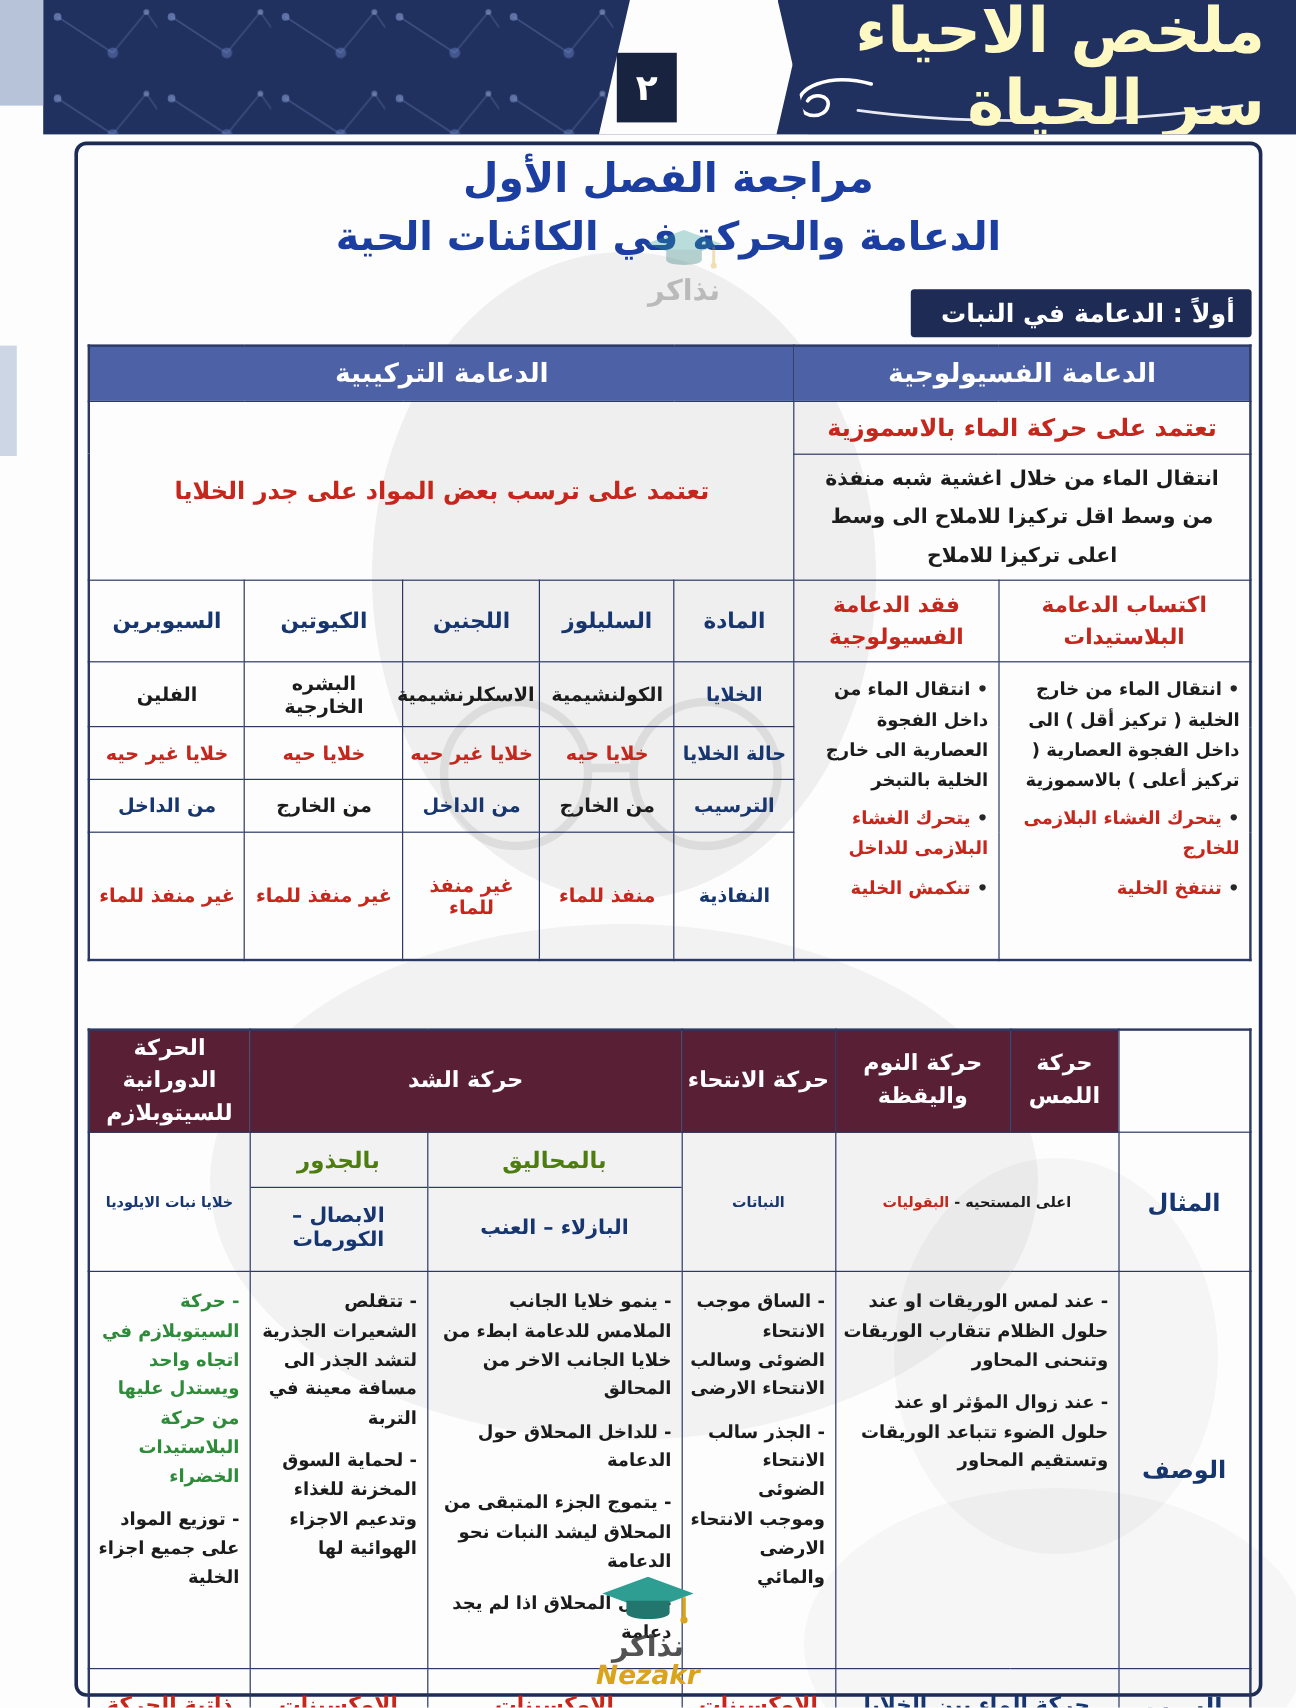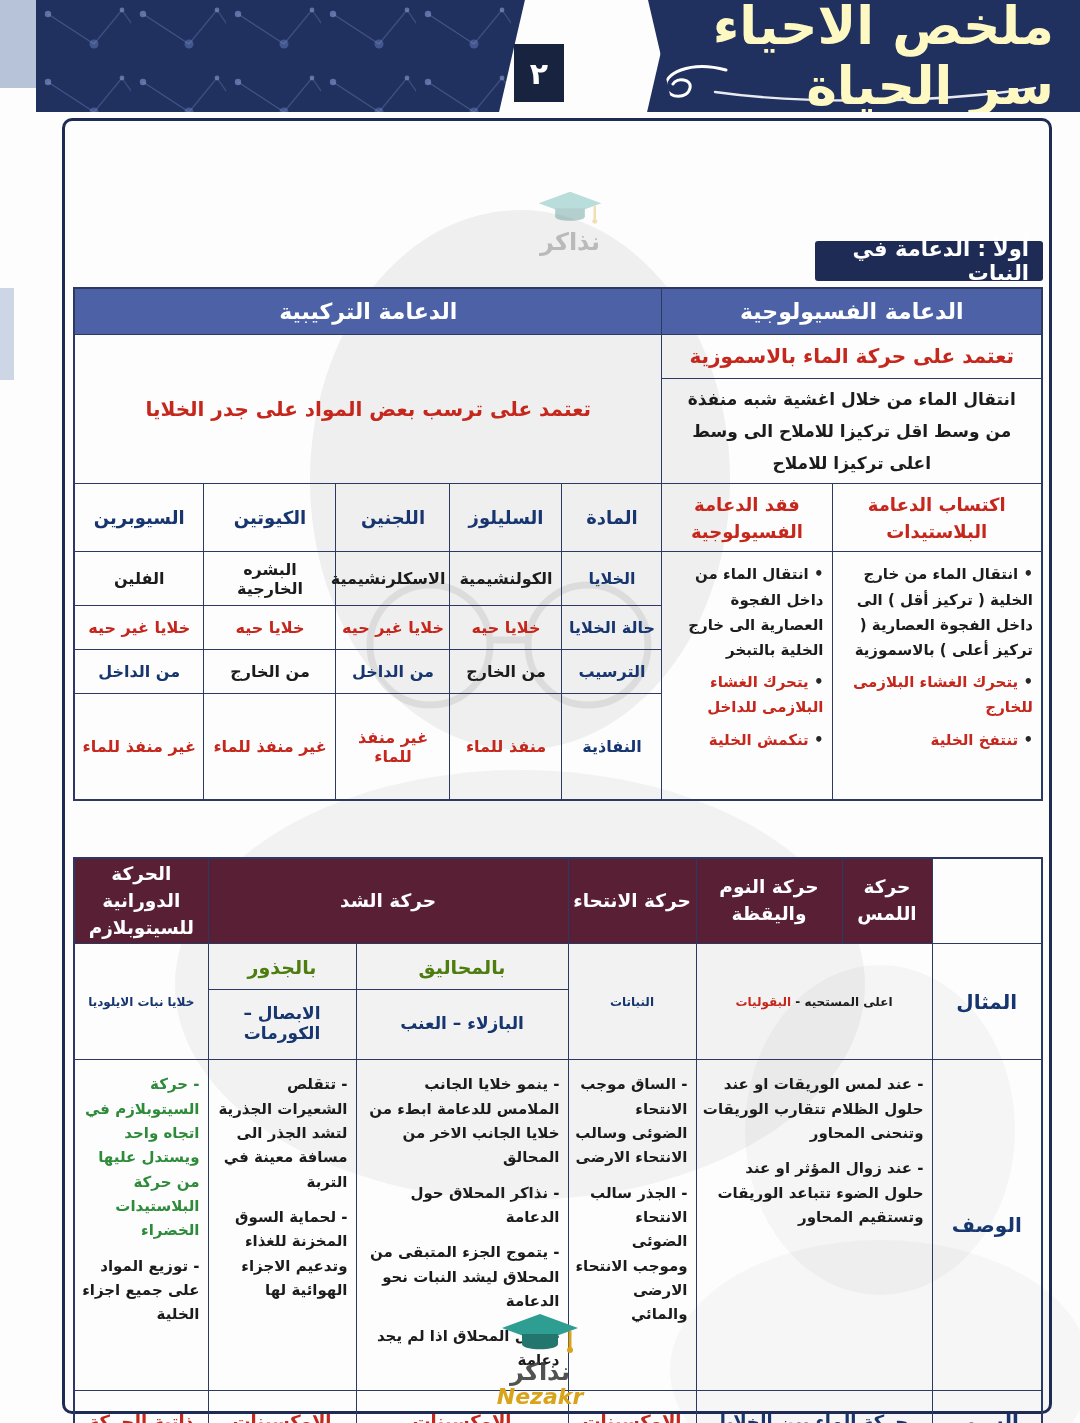--- a/index.html
+++ b/index.html
@@ -34,21 +34,21 @@
   
   .content { position:absolute; top:118px; left:62px; width:990px; height:1296px;
              border:3px solid #1d2b55; border-radius:10px; z-index:2; }
 
   .doc-title { position:absolute; top:8px; left:0; right:0; text-align:center; color:#1c3ea0; font-weight:bold; }
   .doc-title .l1 { font-size:34px; }
   .doc-title .l2 { font-size:33px; margin-top:8px; }
 
   .sec-bar { background:#1d2b55; color:#fff; font-weight:bold; display:flex; align-items:center;
              justify-content:flex-start; border-radius:3px; }
-  .sec1 { position:absolute; top:120px; right:6px; width:228px; height:40px; font-size:21px; padding-right:14px; }
+  .sec1 { position:absolute; top:120px; right:6px; width:284px; height:40px; font-size:21px; padding-right:14px; }
   .sec2 { position:absolute; top:682px; right:6px; width:968px; height:42px; font-size:23px; padding-right:14px; }
 
   
   table { border-collapse:collapse; table-layout:fixed; direction:rtl; }
   td { border:1.6px solid #2c3963; vertical-align:middle; text-align:center; padding:2px 4px;
        font-weight:bold; font-size:17px; }
   .t1 { position:absolute; top:166px; right:6px; width:968px; border:2.5px solid #2c3963; }
   .t2 { position:absolute; top:736px; right:6px; width:968px; border:2.5px solid #2c3963; }
 
   tr.h46>td{height:46px} tr.h44>td{height:44px} tr.h88>td{height:88px} tr.h68>td{height:68px}
@@ -136,20 +136,24 @@
 </div>
 <div class="page-num">
   <span>٢</span>
 </div>
 
 <div class="edge1"></div>
 <div class="edge2"></div>
 
 <div class="content">
 
+  <div class="doc-title">
+    <div class="l1">مراجعة الفصل الأول</div>
+    <div class="l2">الدعامة والحركة في الكائنات الحية</div>
+  </div>
 
   <div class="sec-bar sec1">أولاً : الدعامة في النبات</div>
 
   <table class="t1">
     <colgroup>
       <col style="width:210px">
         <col style="width:170px">
         <col style="width:100px">
       <col style="width:112px">
         <col style="width:114px">
@@ -261,21 +265,21 @@
       <td colspan="2" class="desc">
         <div class="d-item">عند لمس الوريقات او عند حلول الظلام تتقارب الوريقات وتنحنى المحاور</div>
         <div class="d-item">عند زوال المؤثر او عند حلول الضوء تتباعد الوريقات وتستقيم المحاور</div>
       </td>
       <td class="desc">
         <div class="d-item">الساق موجب الانتحاء الضوئى وسالب الانتحاء الارضى</div>
         <div class="d-item">الجذر سالب الانتحاء الضوئى وموجب الانتحاء الارضى والمائي</div>
       </td>
       <td class="desc">
         <div class="d-item">ينمو خلايا الجانب الملامس للدعامة ابطء من خلايا الجانب الاخر من المحالق</div>
-        <div class="d-item">نذاكر المحلاق حول الدعامة</div>
+        <div class="d-item">للداخل المحلاق حول الدعامة</div>
         <div class="d-item">يتموج الجزء المتبقى من المحلاق ليشد النبات نحو الدعامة</div>
         <div class="d-item">يذبل المحلاق اذا لم يجد دعامة</div>
       </td>
       <td class="desc">
         <div class="d-item">تتقلص الشعيرات الجذرية لتشد الجذر الى مسافة معينة في التربة</div>
         <div class="d-item">لحماية السوق المخزنة للغذاء وتدعيم الاجزاء الهوائية لها</div>
       </td>
       <td class="desc">
         <div class="d-item green">حركة السيتوبلازم في اتجاه واحد ويستدل عليها من حركة البلاستيدات الخضراء</div>
         <div class="d-item">توزيع المواد على جميع اجزاء الخلية</div>

